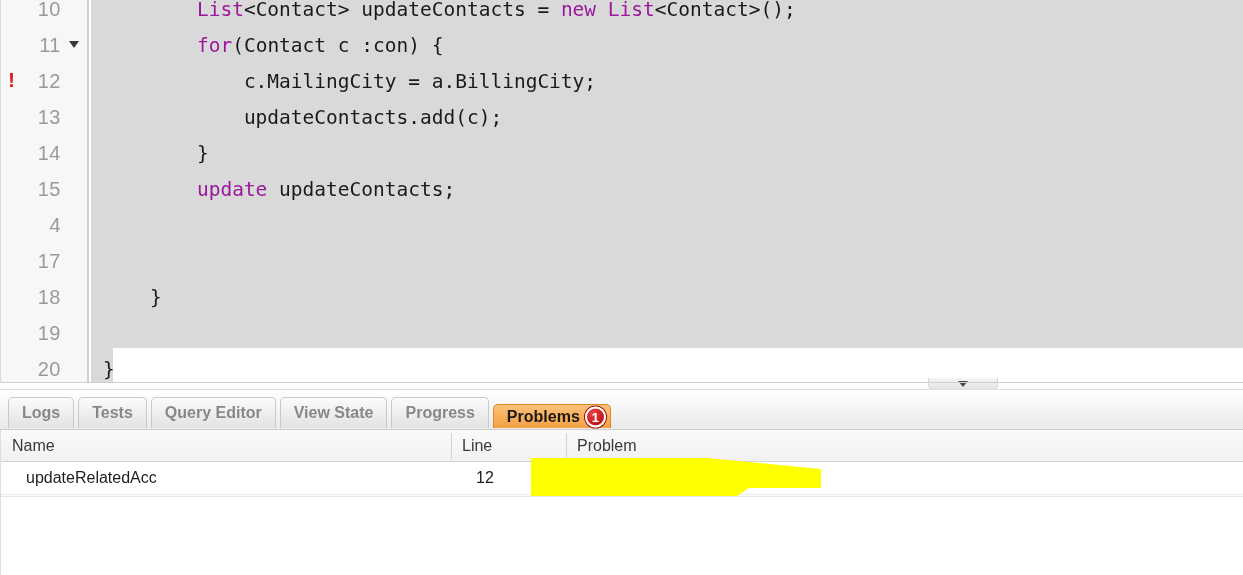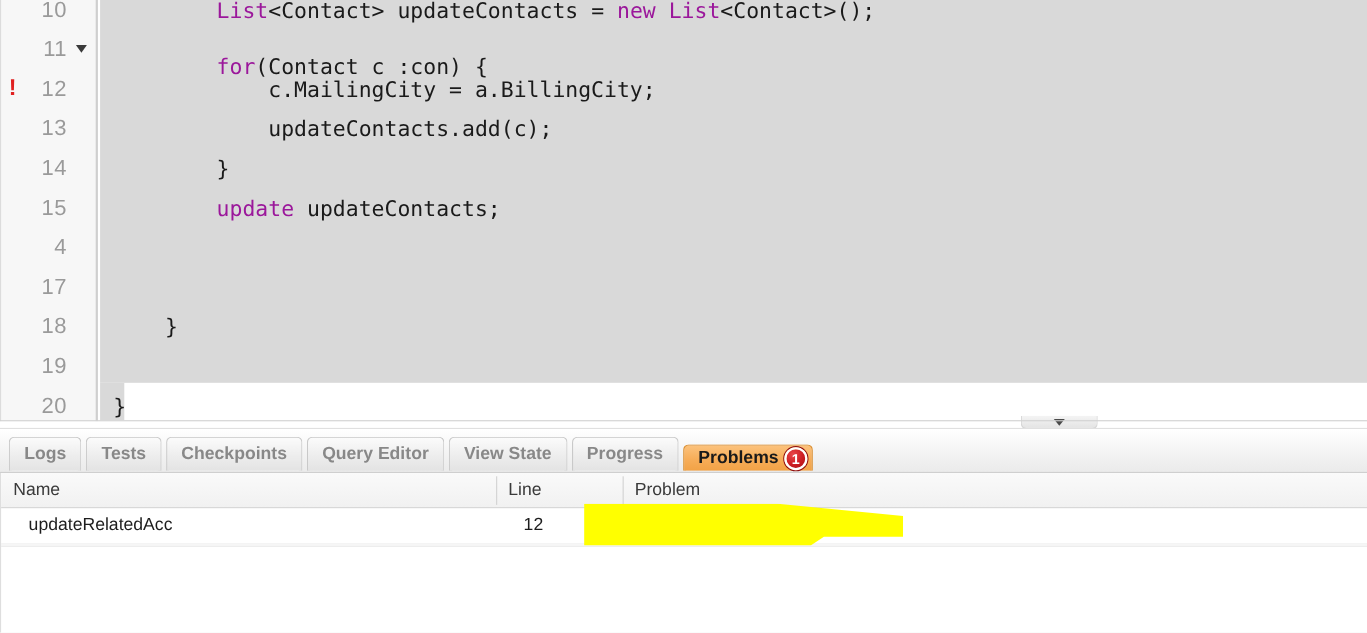--- a/index.html
+++ b/index.html
@@ -321,21 +321,21 @@
       </div>
       <div class="gutter-row" style="top: 316px;">
         <span class="ln-num">19</span>
       </div>
       <div class="gutter-row" style="top: 352px;">
         <span class="ln-num">20</span>
       </div>
     </div>
   <div id="code-rows">
       <div class="code-row" style="top: -8px;"><span>        </span><span class="kw">List</span><span>&lt;Contact&gt; updateContacts = </span><span class="kw">new</span><span> </span><span class="kw">List</span><span>&lt;Contact&gt;();</span></div>
-      <div class="code-row" style="top: 43px;"><span>        </span><span class="kw">for</span><span>(Contact c :con) {</span></div>
+      <div class="code-row" style="top: 28px;"><span>        </span><span class="kw">for</span><span>(Contact c :con) {</span></div>
       <div class="code-row" style="top: 64px;"><span>            c.MailingCity = a.BillingCity;</span></div>
       <div class="code-row" style="top: 100px;"><span>            updateContacts.add(c);</span></div>
       <div class="code-row" style="top: 136px;"><span>        }</span></div>
       <div class="code-row" style="top: 172px;"><span>        </span><span class="kw">update</span><span> updateContacts;</span></div>
       <div class="code-row" style="top: 208px;"></div>
       <div class="code-row" style="top: 244px;"></div>
       <div class="code-row" style="top: 280px;"><span>    }</span></div>
       <div class="code-row" style="top: 316px;"></div>
       <div class="code-row" style="top: 352px;"><span>}</span></div>
     </div>
@@ -348,23 +348,20 @@
 
 <div id="tabbar">
   <div id="tabs">
       <div class="tab">
         <span>Logs</span>
       </div>
       <div class="tab">
         <span>Tests</span>
       </div>
       <div class="tab">
-        <span>Checkpoints</span>
-      </div>
-      <div class="tab">
         <span>Query Editor</span>
       </div>
       <div class="tab">
         <span>View State</span>
       </div>
       <div class="tab">
         <span>Progress</span>
       </div>
       <div class="tab active">
         <span>Problems</span>

